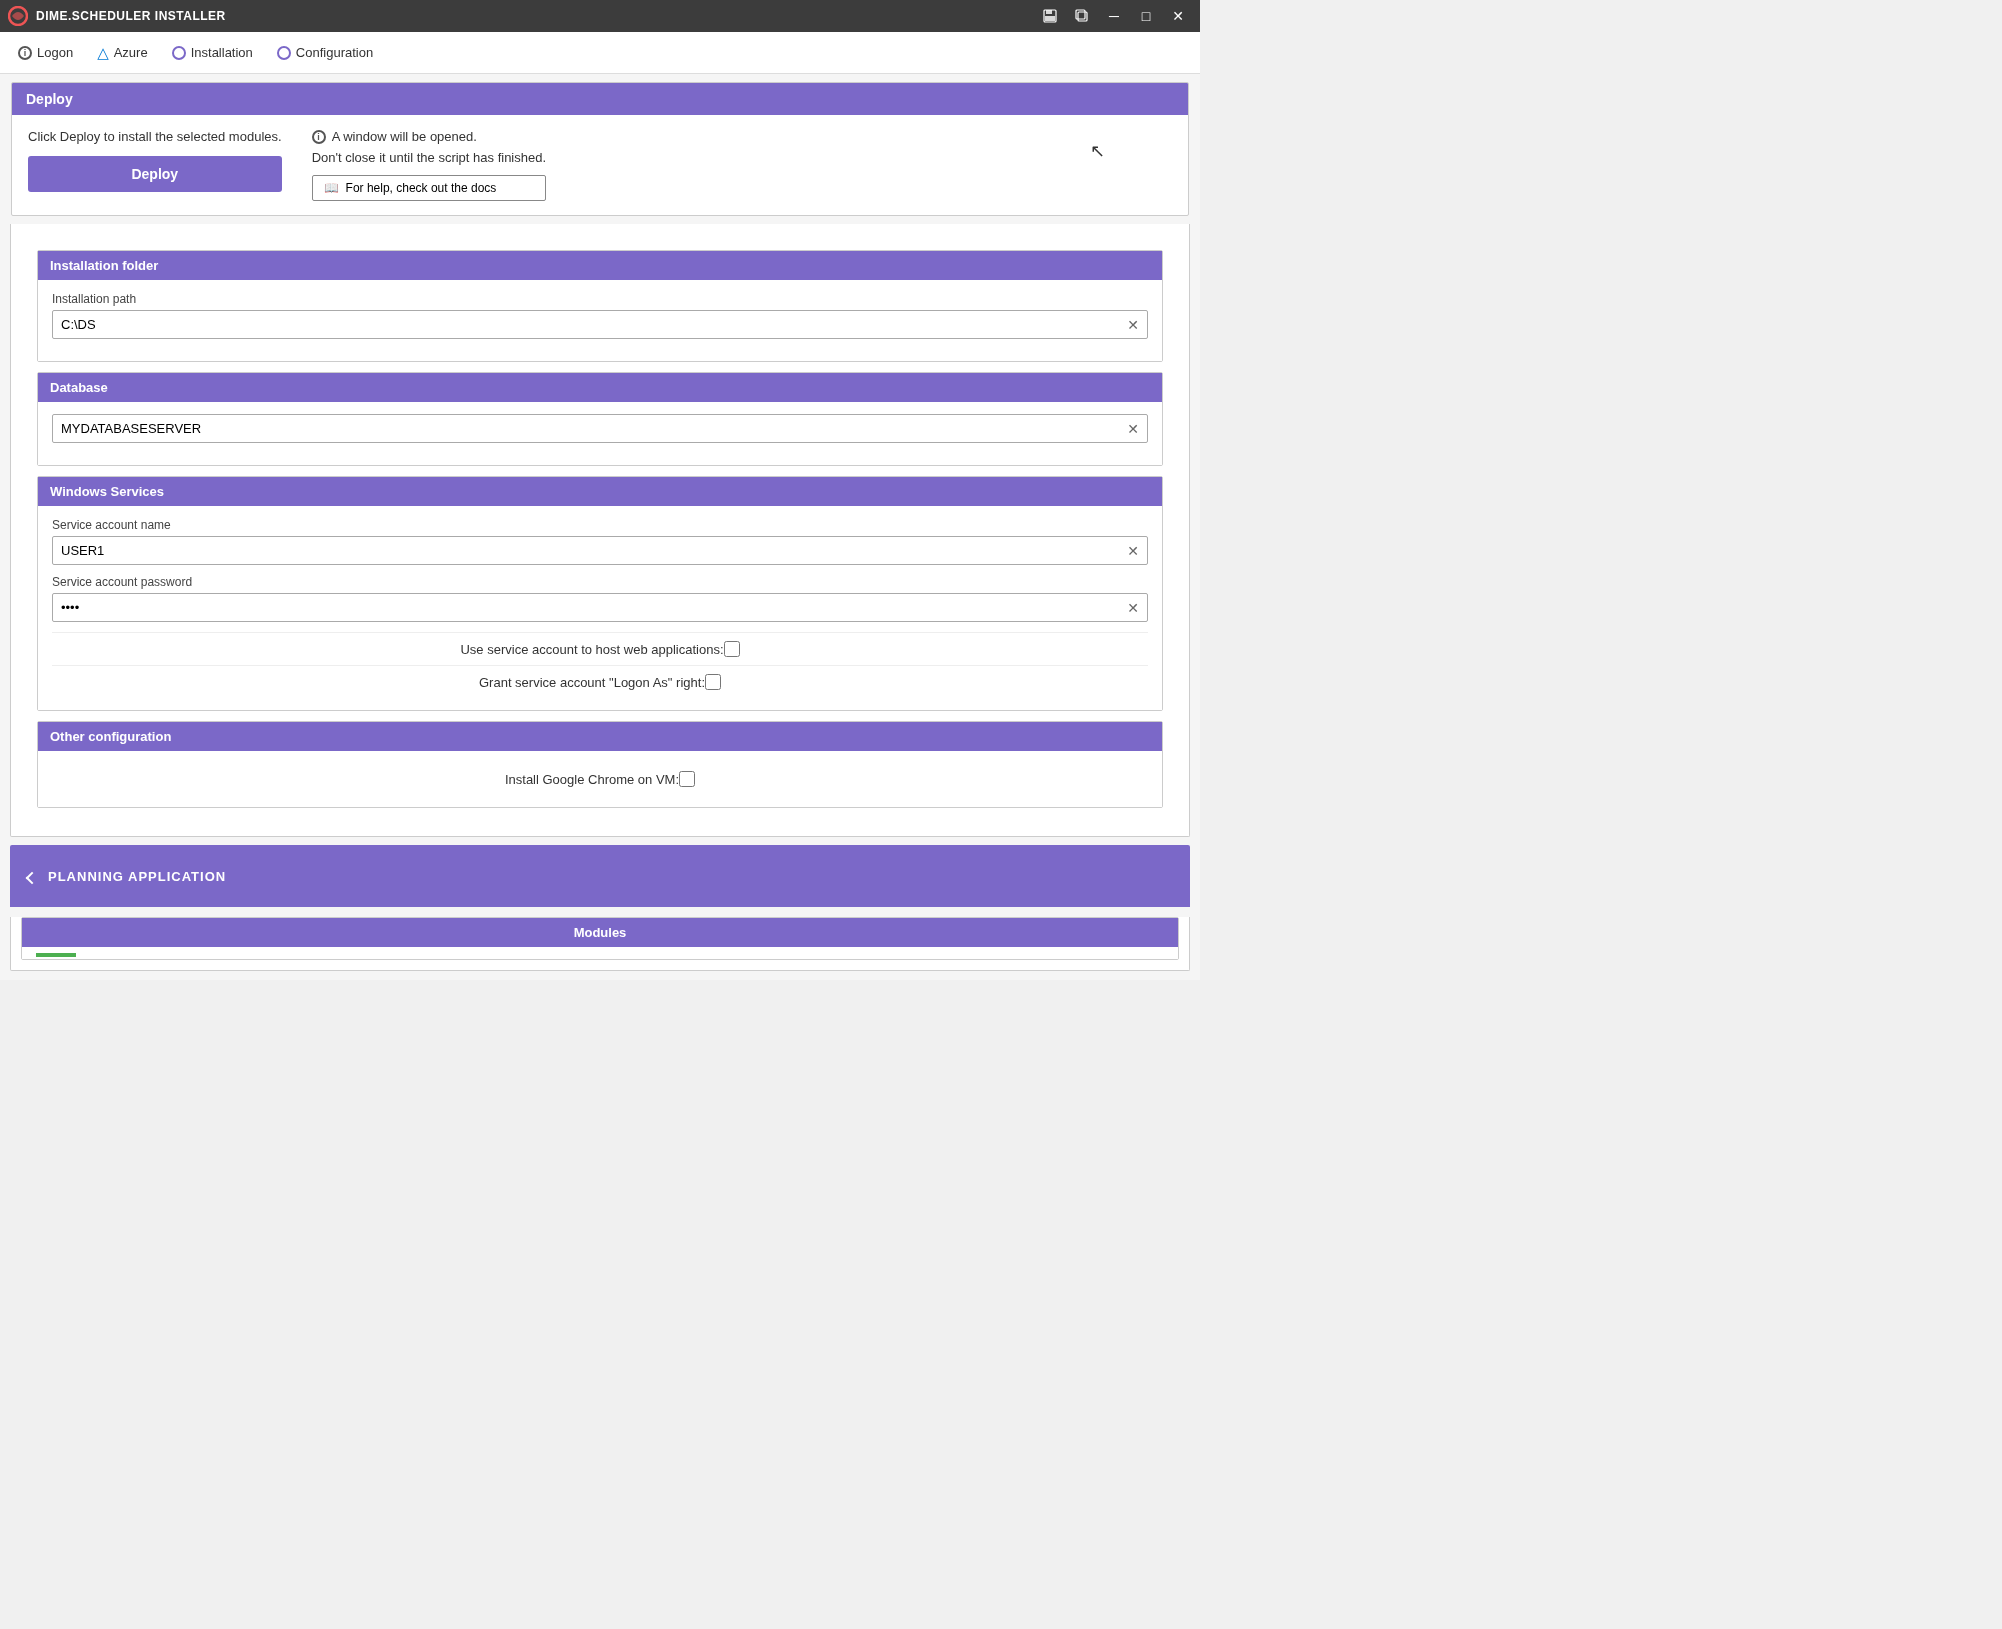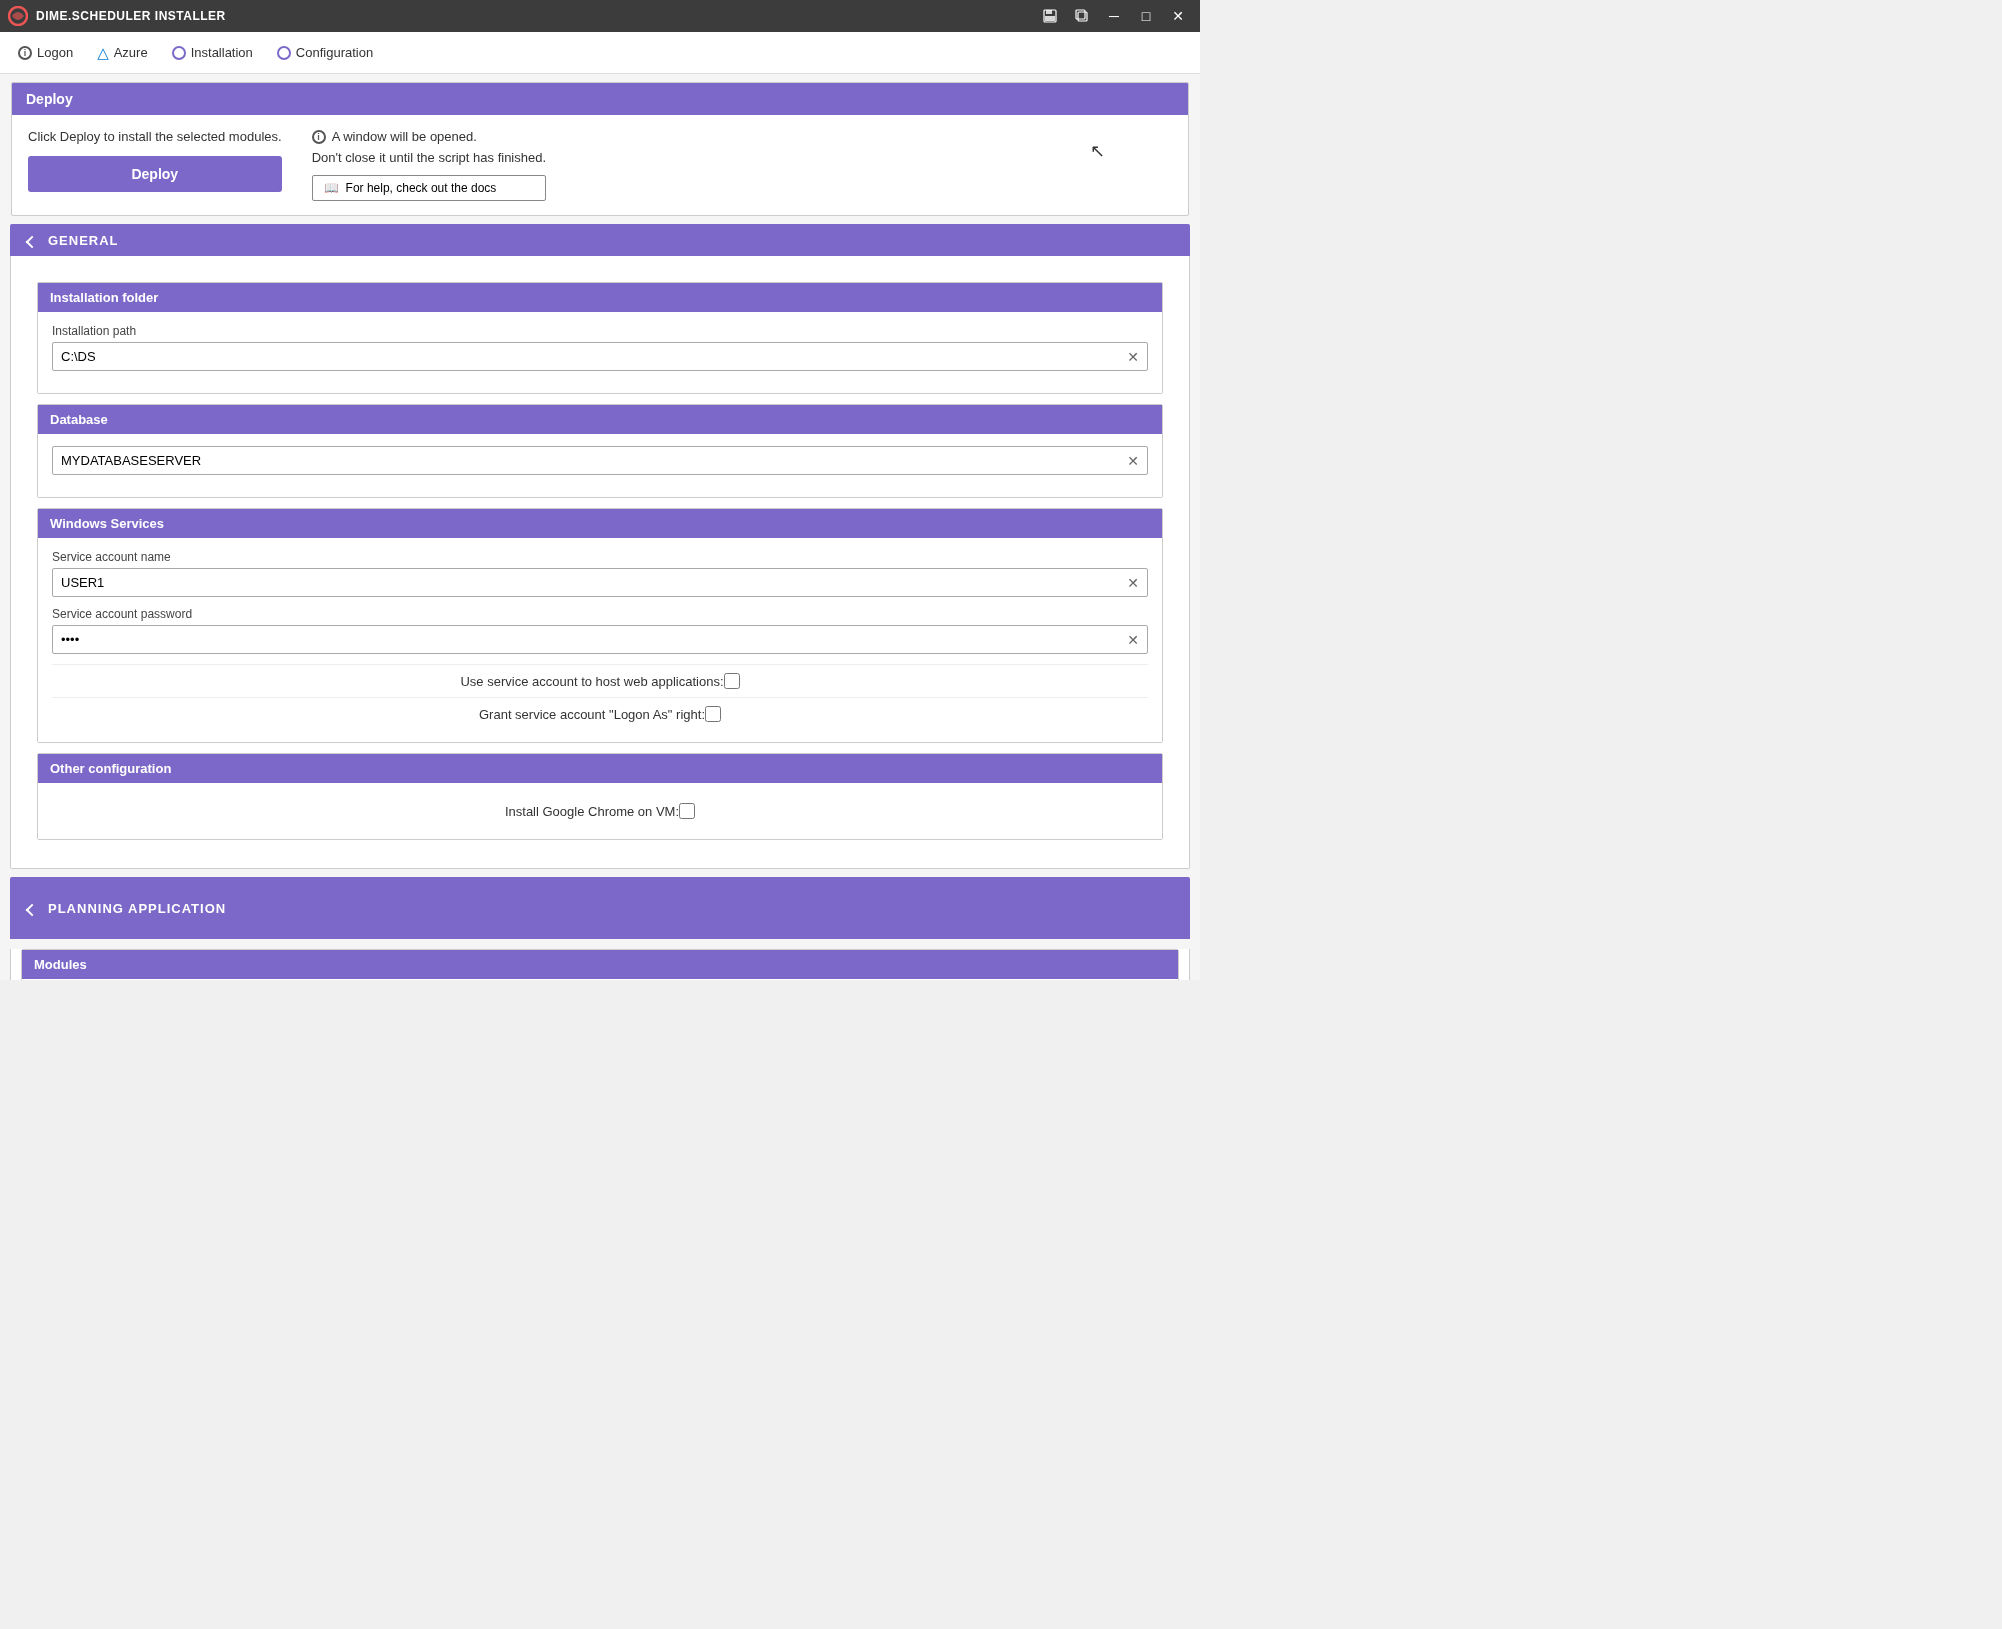--- a/index.html
+++ b/index.html
@@ -282,20 +282,21 @@
       align-items: center;
       gap: 8px;
       border-radius: 2px 2px 0 0;
     }
     .planning-body {
       background: #fff;
       border: 1px solid #ccc;
       border-top: none;
       border-radius: 0 0 2px 2px;
       padding: 0;
+      text-align: center;
     }
     .modules-sub {
       margin: 10px 10px;
       border: 1px solid #ccc;
       border-radius: 2px;
     }
     .modules-header {
       background: #7b68c8;
       color: #fff;
       padding: 7px 12px;
@@ -418,24 +419,20 @@
         </div>
         <button class="docs-button">
           <span style="font-size:12px;">📖</span>
           <span>For help, check out the docs</span>
         </button>
       </div>
     </div>
   </div>
 
   <div class="general-section">
-    <div class="section-header-purple">
-      <span class="chevron-up"></span>
-      <span>GENERAL</span>
-    </div>
     <div class="section-body">
 
       <div class="sub-section">
         <div class="sub-section-header">
           <span>Installation folder</span>
         </div>
         <div class="sub-section-body">
           <div class="field-group">
             <div class="field-label">Installation path</div>
             <div class="field-input-wrap">

